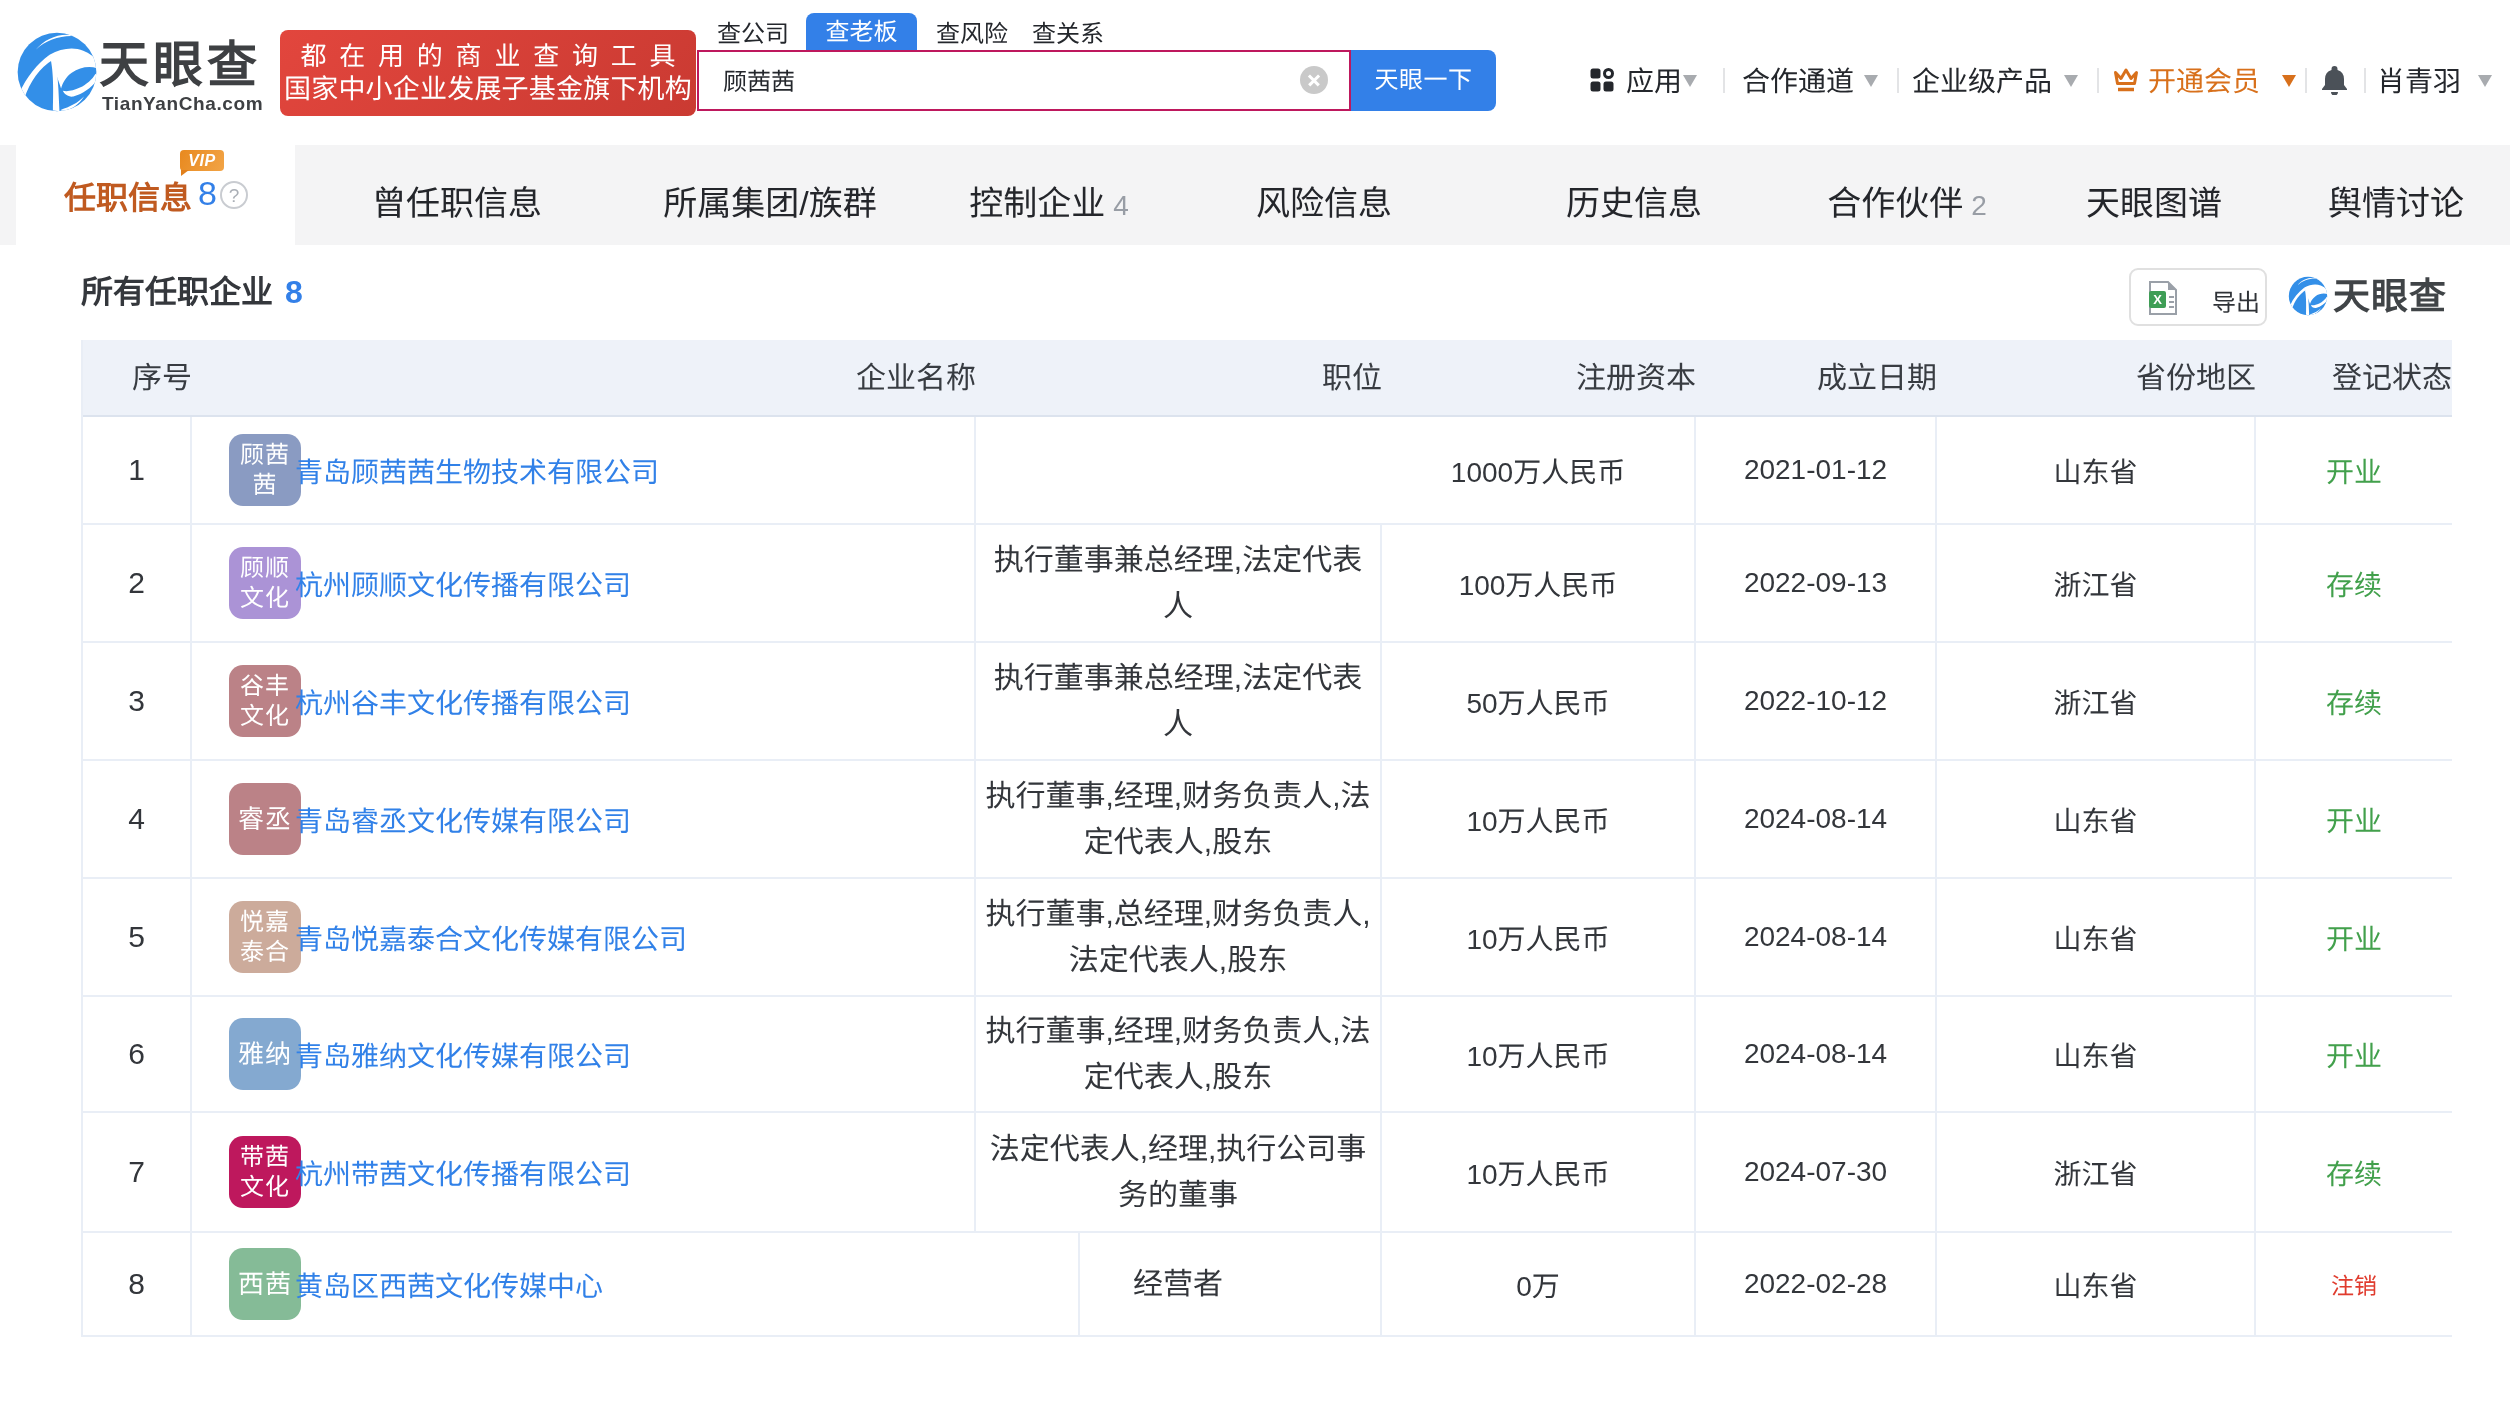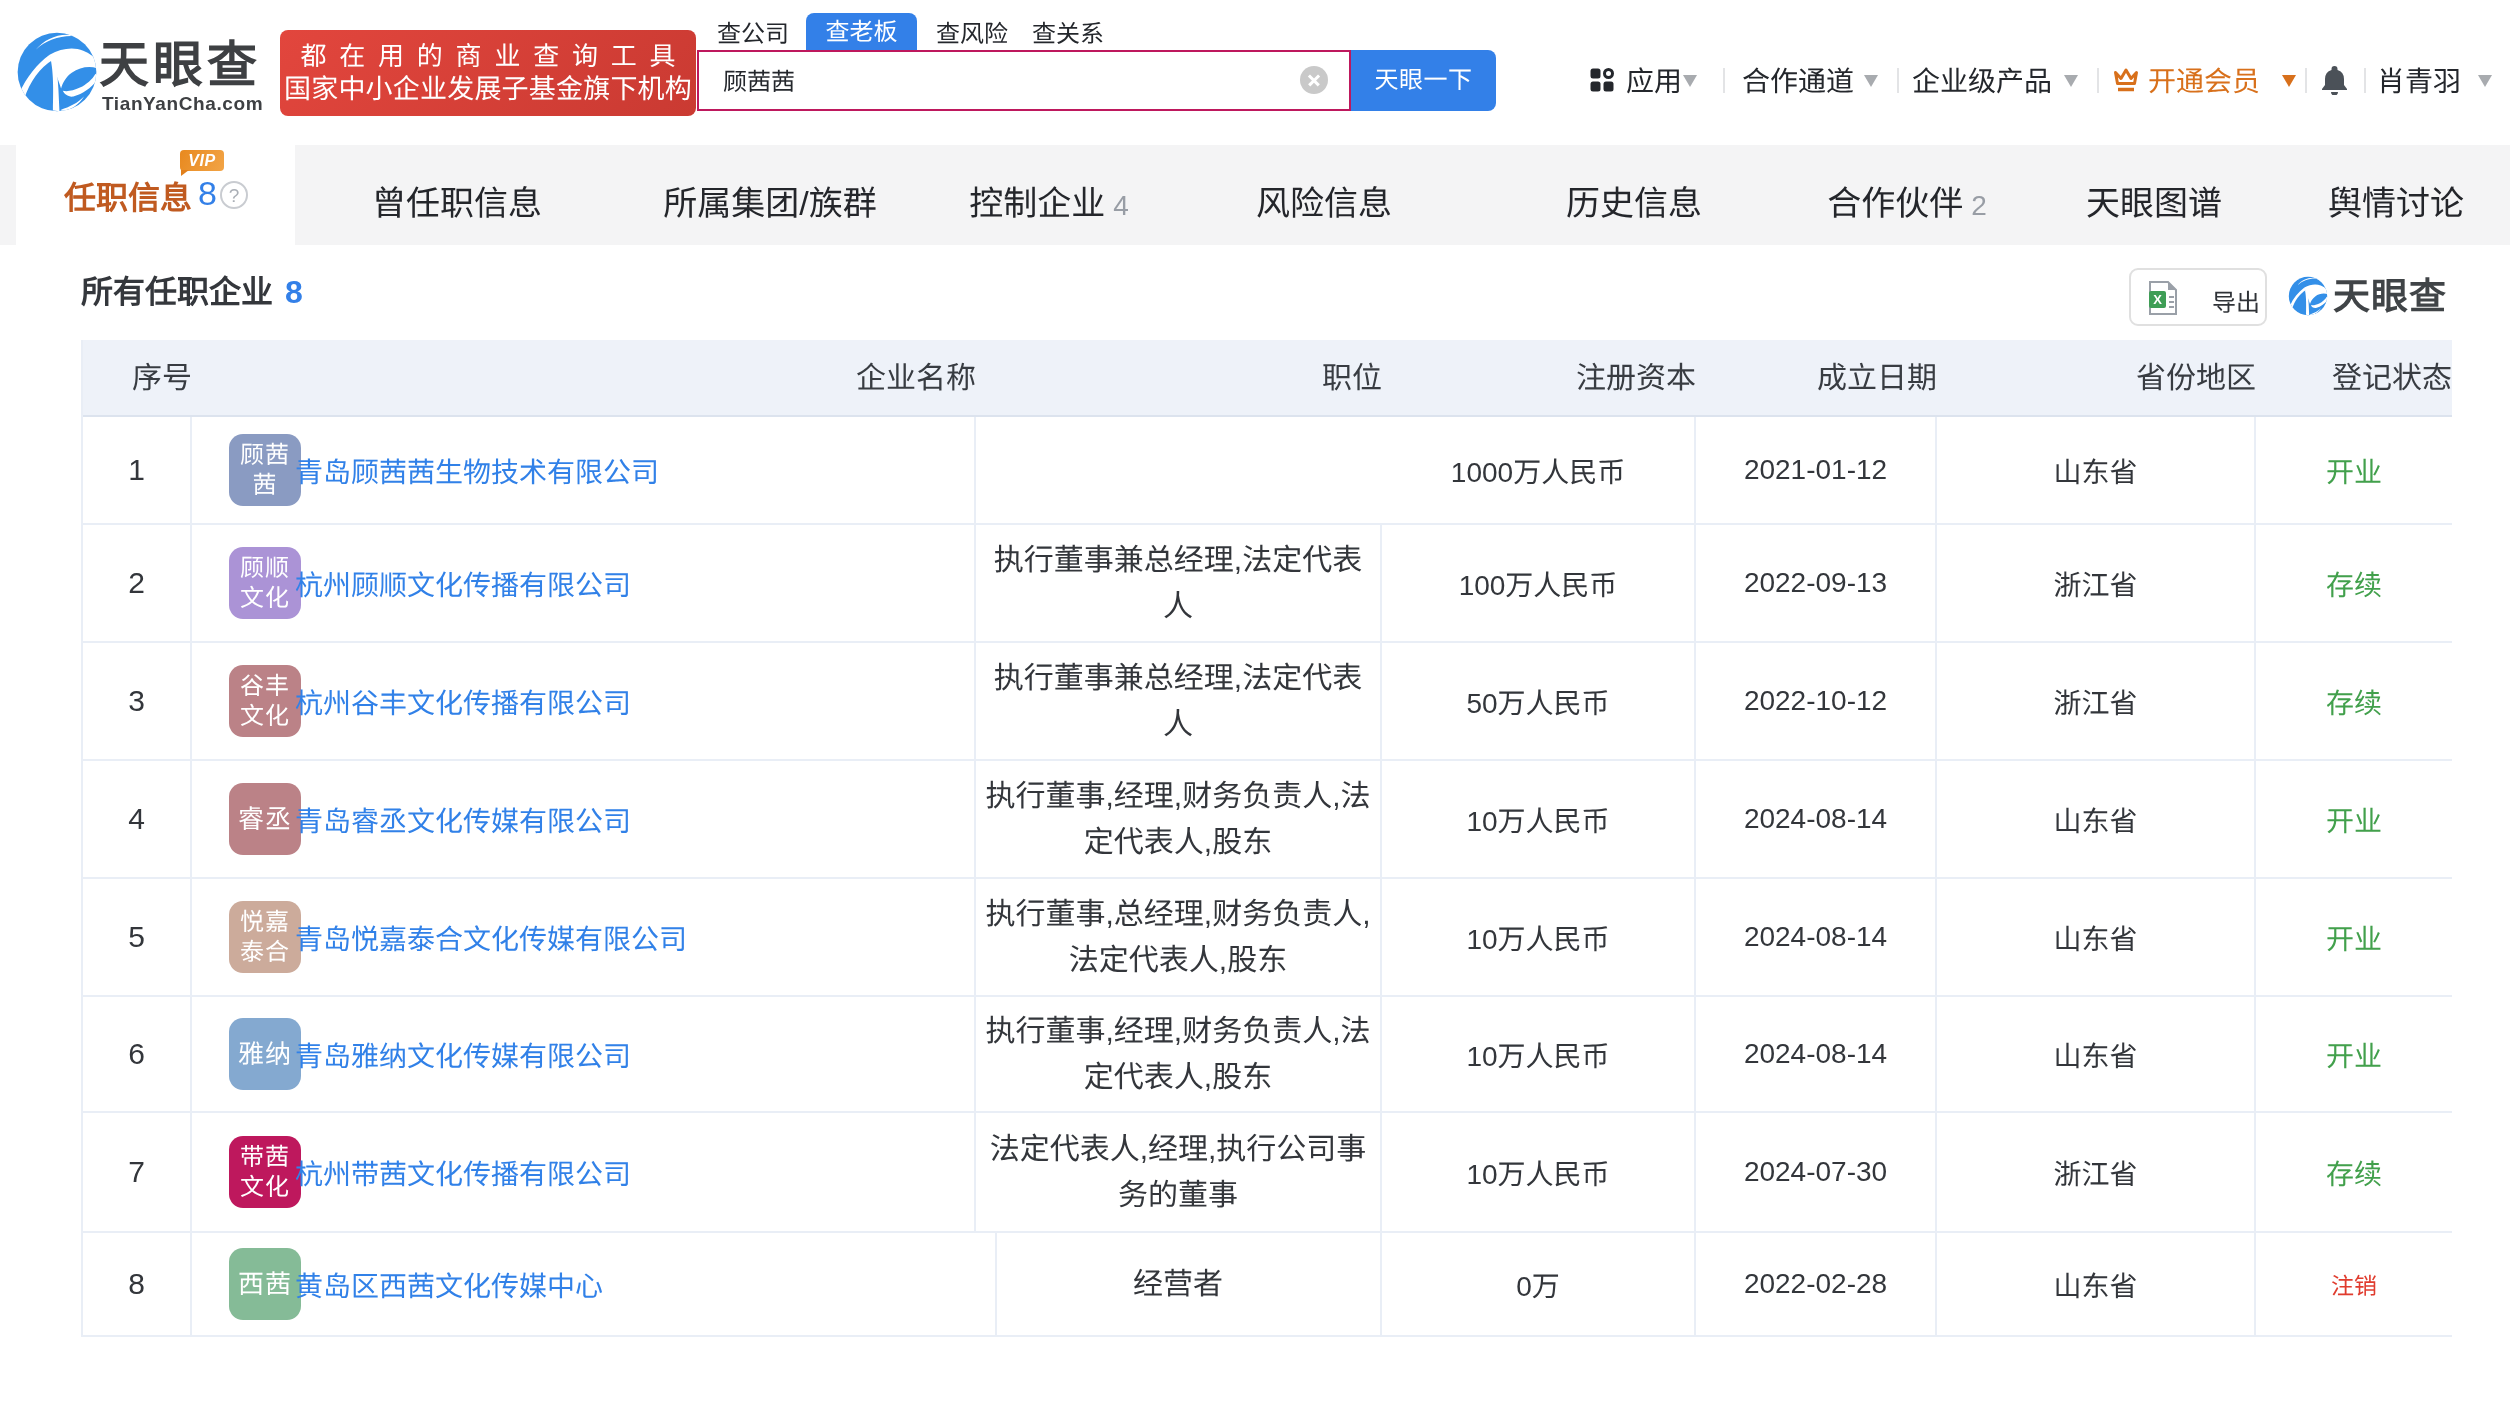--- a/index.html
+++ b/index.html
@@ -382,21 +382,21 @@
           <div class="cellmid txt">浙江省</div>
         </div>
         <div class="tc last" style="left:2173px;width:196px">
           <div class="cellmid green">存续</div>
         </div>
       </div>
       <div class="trow" style="top:893px;height:104px">
         <div class="tc" style="left:0;width:109px">
           <div class="cellmid num">8</div>
         </div>
-        <div class="tc" style="left:109px;width:805px">
+        <div class="tc" style="left:109px;width:888px">
      <div class="lg" style="background:#85bb97;font-size:26px">
             <div>西茜</div>
           </div>
      <div class="cname">黄岛区西茜文化传媒中心</div>
         </div>
         <div class="tc" style="left:893px;width:406px">
           <div class="cellmid pos">经营者</div>
         </div>
         <div class="tc" style="left:1299px;width:314px">
           <div class="cellmid txt">0万</div>

